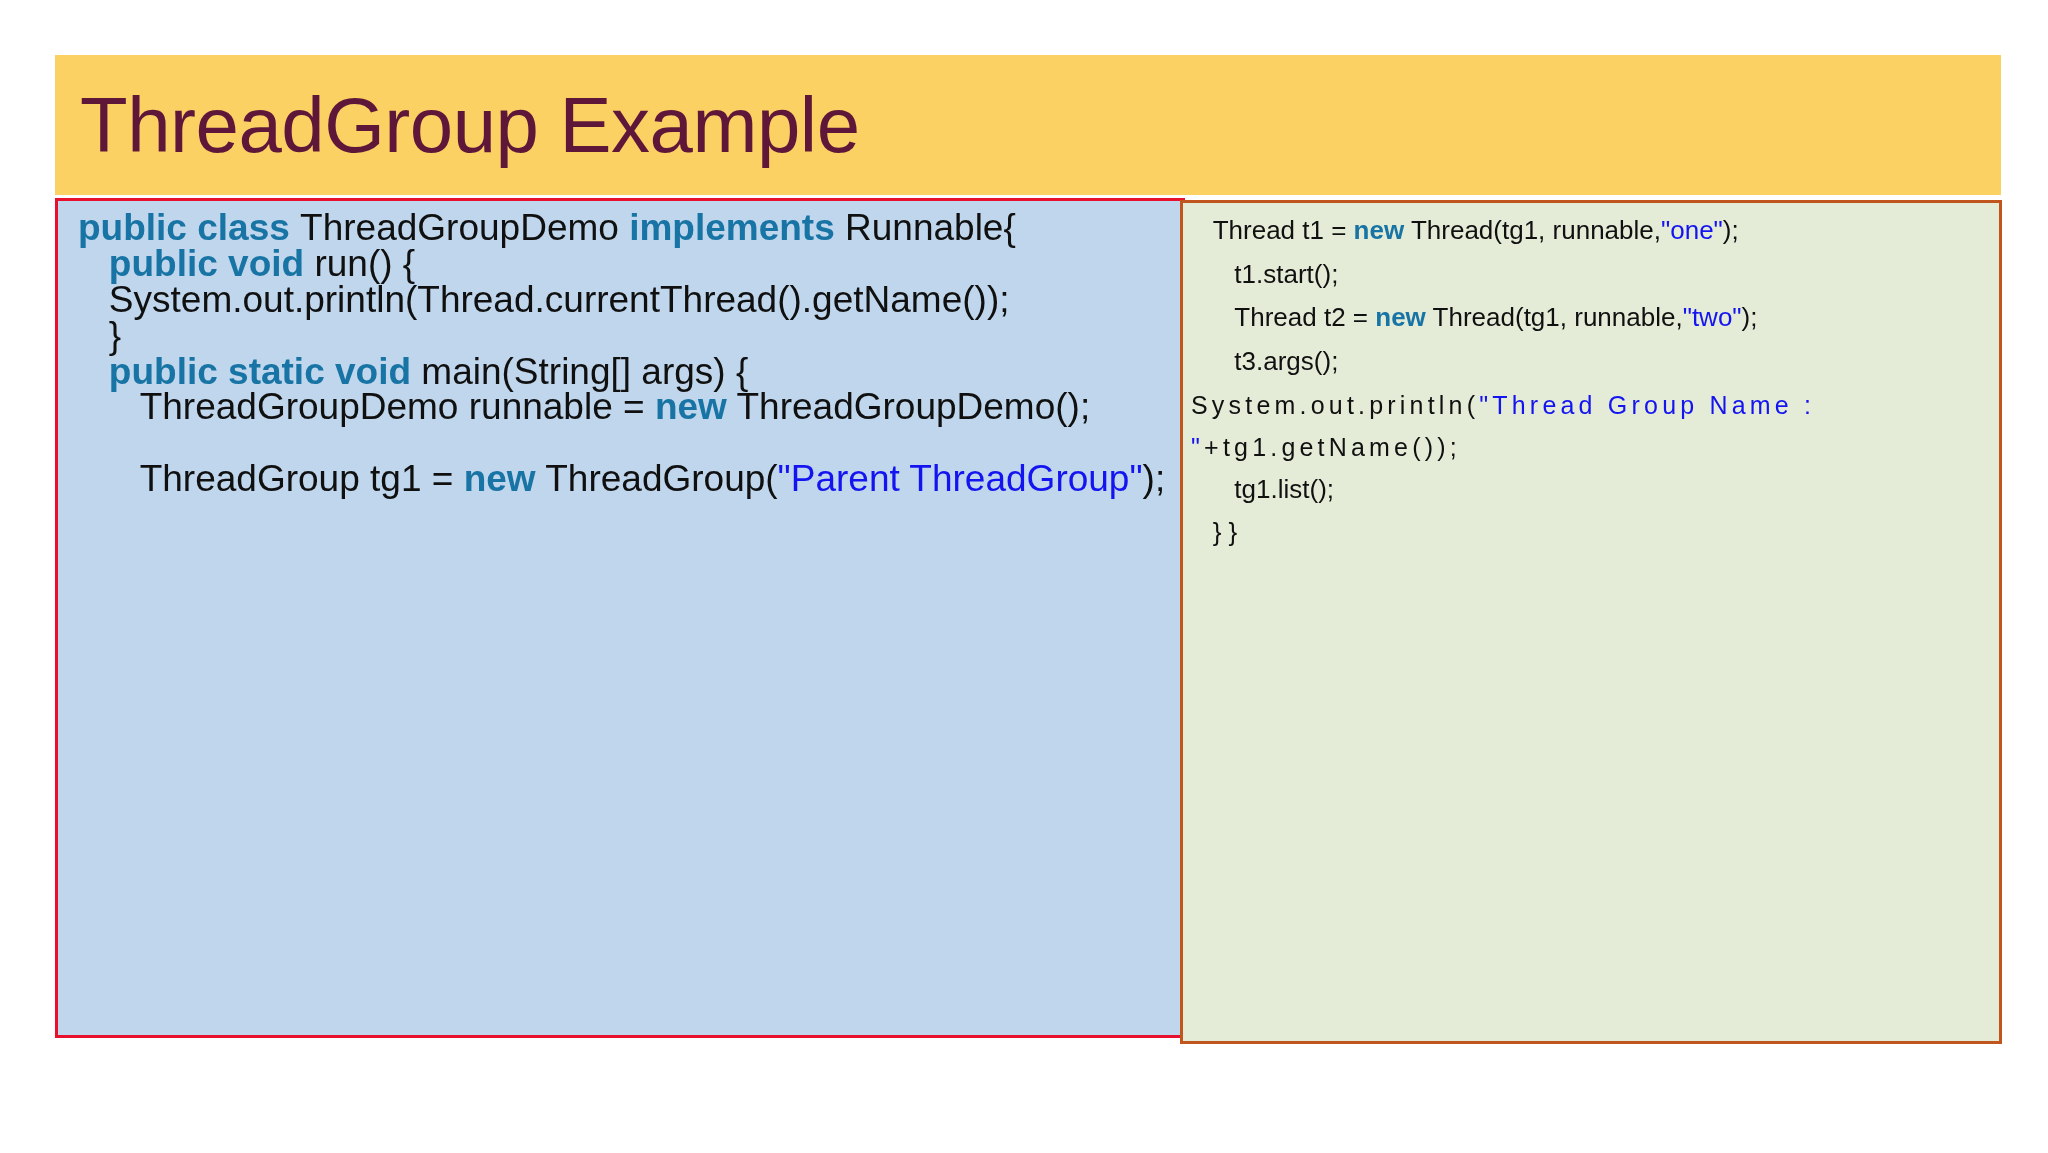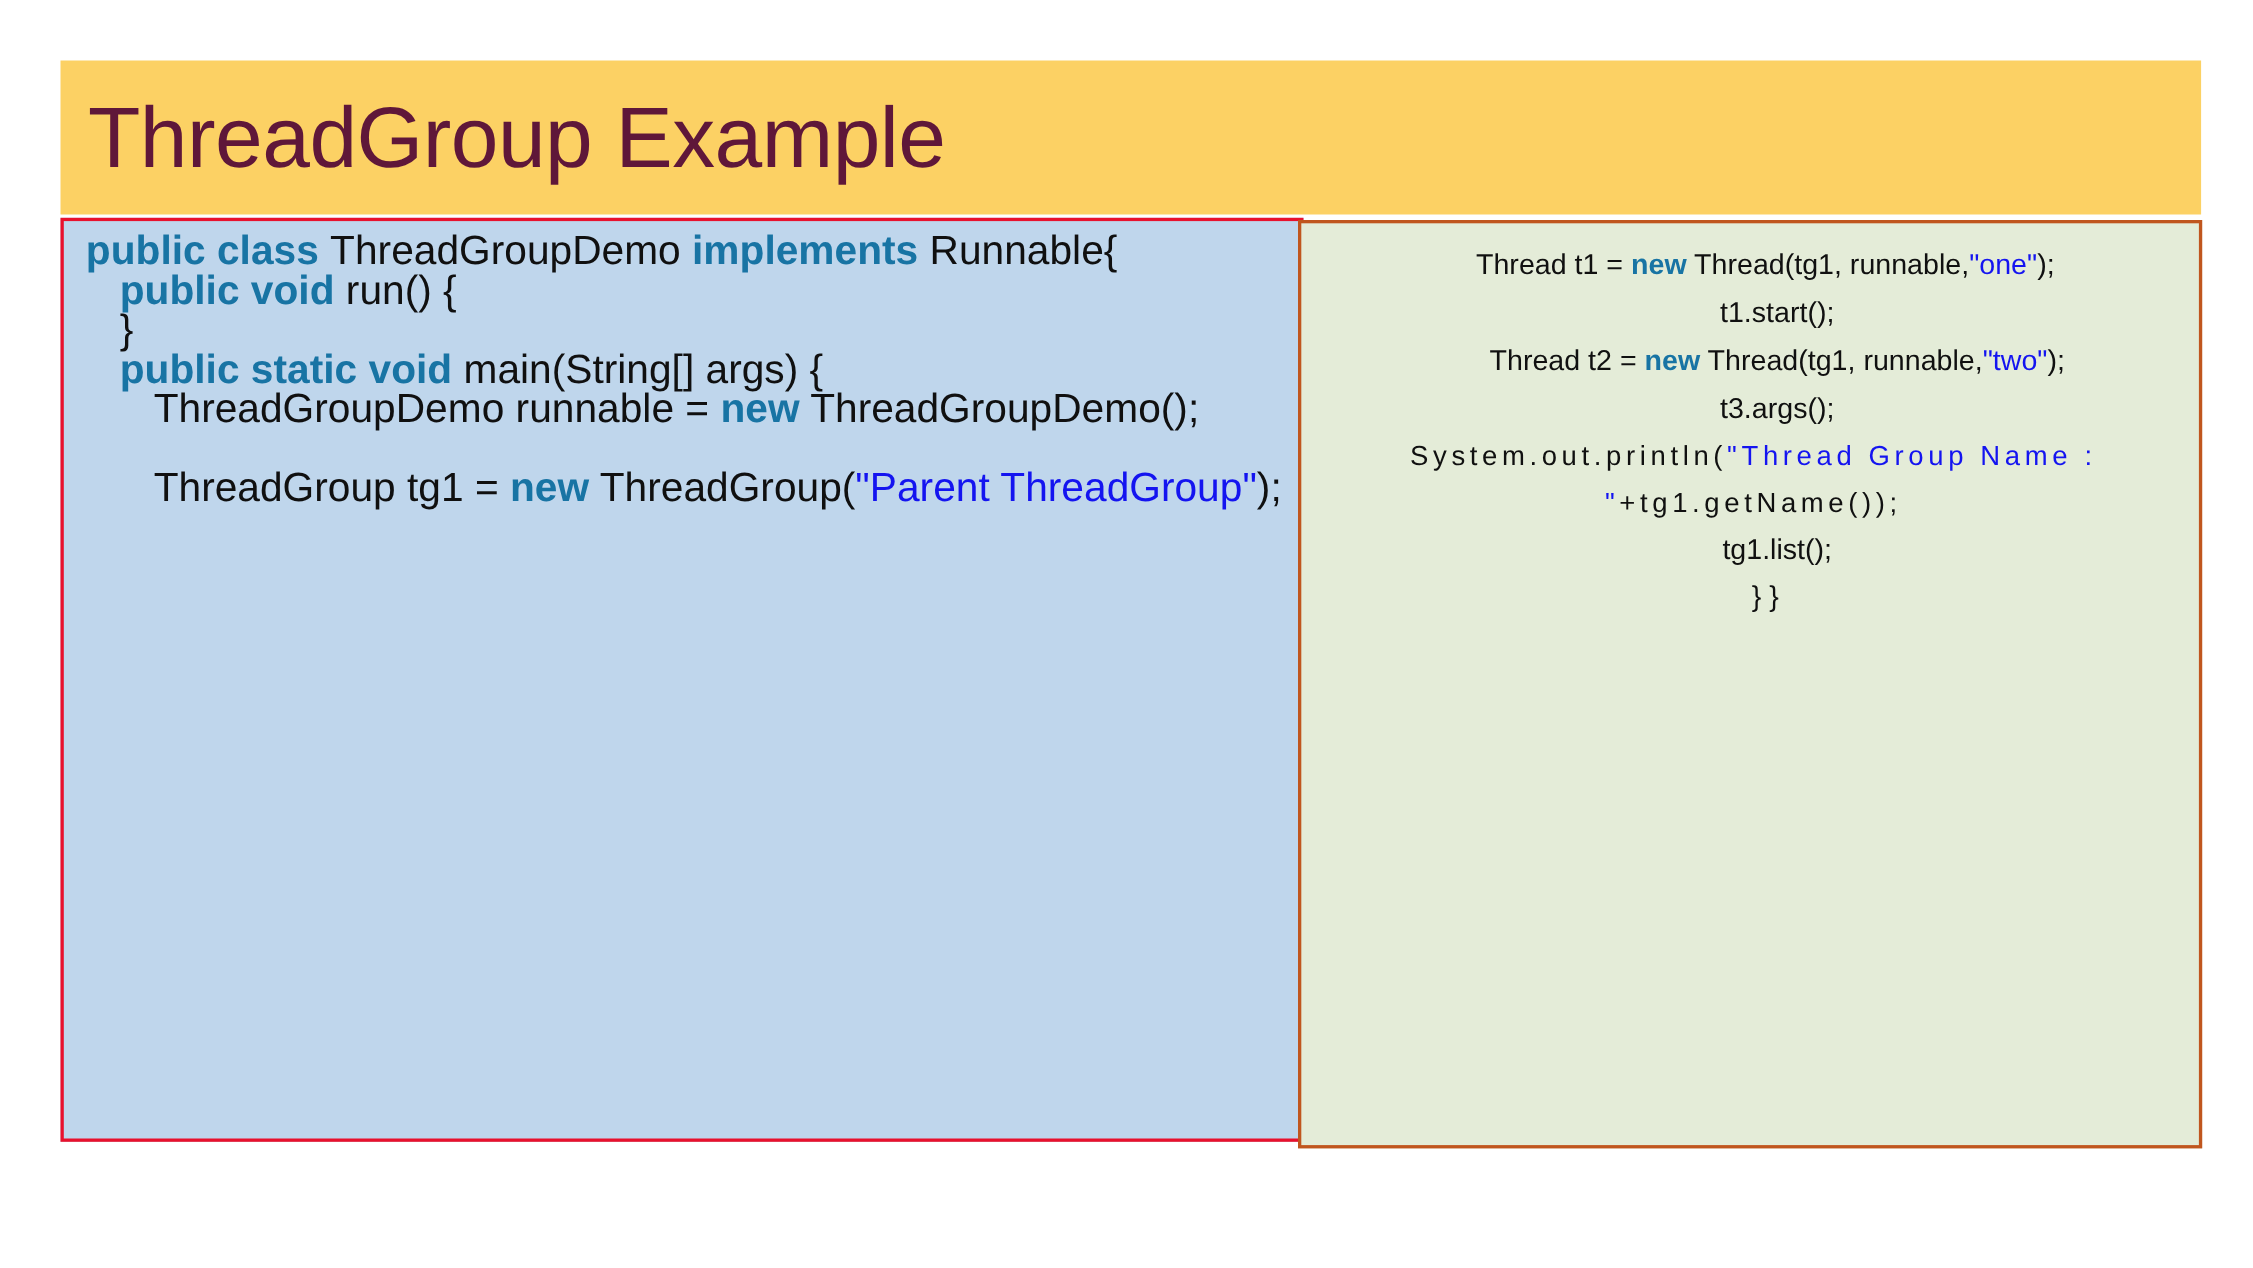--- a/index.html
+++ b/index.html
@@ -73,26 +73,25 @@
     left: 1180px;
     top: 200px;
     width: 822px;
     height: 844px;
     background: #e4ecd8;
     border: 3px solid #c0561e;
   }
   #right-code {
     position: absolute;
     left: 8px;
-    top: 16px;
+    top: 6px;
     width: 806px;
     font-size: 26px;
     line-height: 1.68;
     color: #101010;
-    text-align: center;
   }
   #right-code .ln {
     display: block;
     white-space: normal;
     word-wrap: break-word;
     overflow-wrap: break-word;
   }
 
   
   .kw  { color: #1874a4; font-weight: bold; }
@@ -106,20 +105,21 @@
 <body style="background: rgb(255, 255, 255);">
 
 <div id="title-band" style="background: rgb(252, 209, 100);">
   <div id="title-text" style="color: rgb(95, 23, 57);">ThreadGroup Example</div>
 </div>
 
 <div id="left-panel" class="code-panel" style="background: rgb(191, 214, 236); border-color: rgb(232, 17, 45);">
   <div id="left-code">
       <span class="ln"><span class="kw">public class </span><span>ThreadGroupDemo </span><span class="kw">implements</span><span> Runnable{</span></span>
       <span class="ln"><span>&nbsp;&nbsp;&nbsp;</span><span class="kw">public void </span><span>run() {</span></span>
+      <span class="ln"><span>&nbsp;&nbsp;&nbsp;</span><span>System.out.println(Thread.currentThread().getName());</span></span>
       <span class="ln"><span>&nbsp;&nbsp;&nbsp;</span><span>}</span></span>
       <span class="ln"><span>&nbsp;&nbsp;&nbsp;</span><span class="kw">public static void </span><span>main(String[] args) {</span></span>
       <span class="ln"><span>&nbsp;&nbsp;&nbsp;&nbsp;&nbsp;&nbsp;</span><span>ThreadGroupDemo runnable = </span><span class="kw">new</span><span> ThreadGroupDemo();</span></span>
       <span class="ln">&nbsp;</span>
       <span class="ln"><span>&nbsp;&nbsp;&nbsp;&nbsp;&nbsp;&nbsp;</span><span>ThreadGroup tg1 = </span><span class="kw">new</span><span> ThreadGroup(</span><span class="str">"Parent ThreadGroup"</span><span>);</span></span>
     </div>
 </div>
 
 <div id="right-panel" class="code-panel" style="background: rgb(228, 236, 216); border-color: rgb(192, 86, 30);">
   <div id="right-code">

